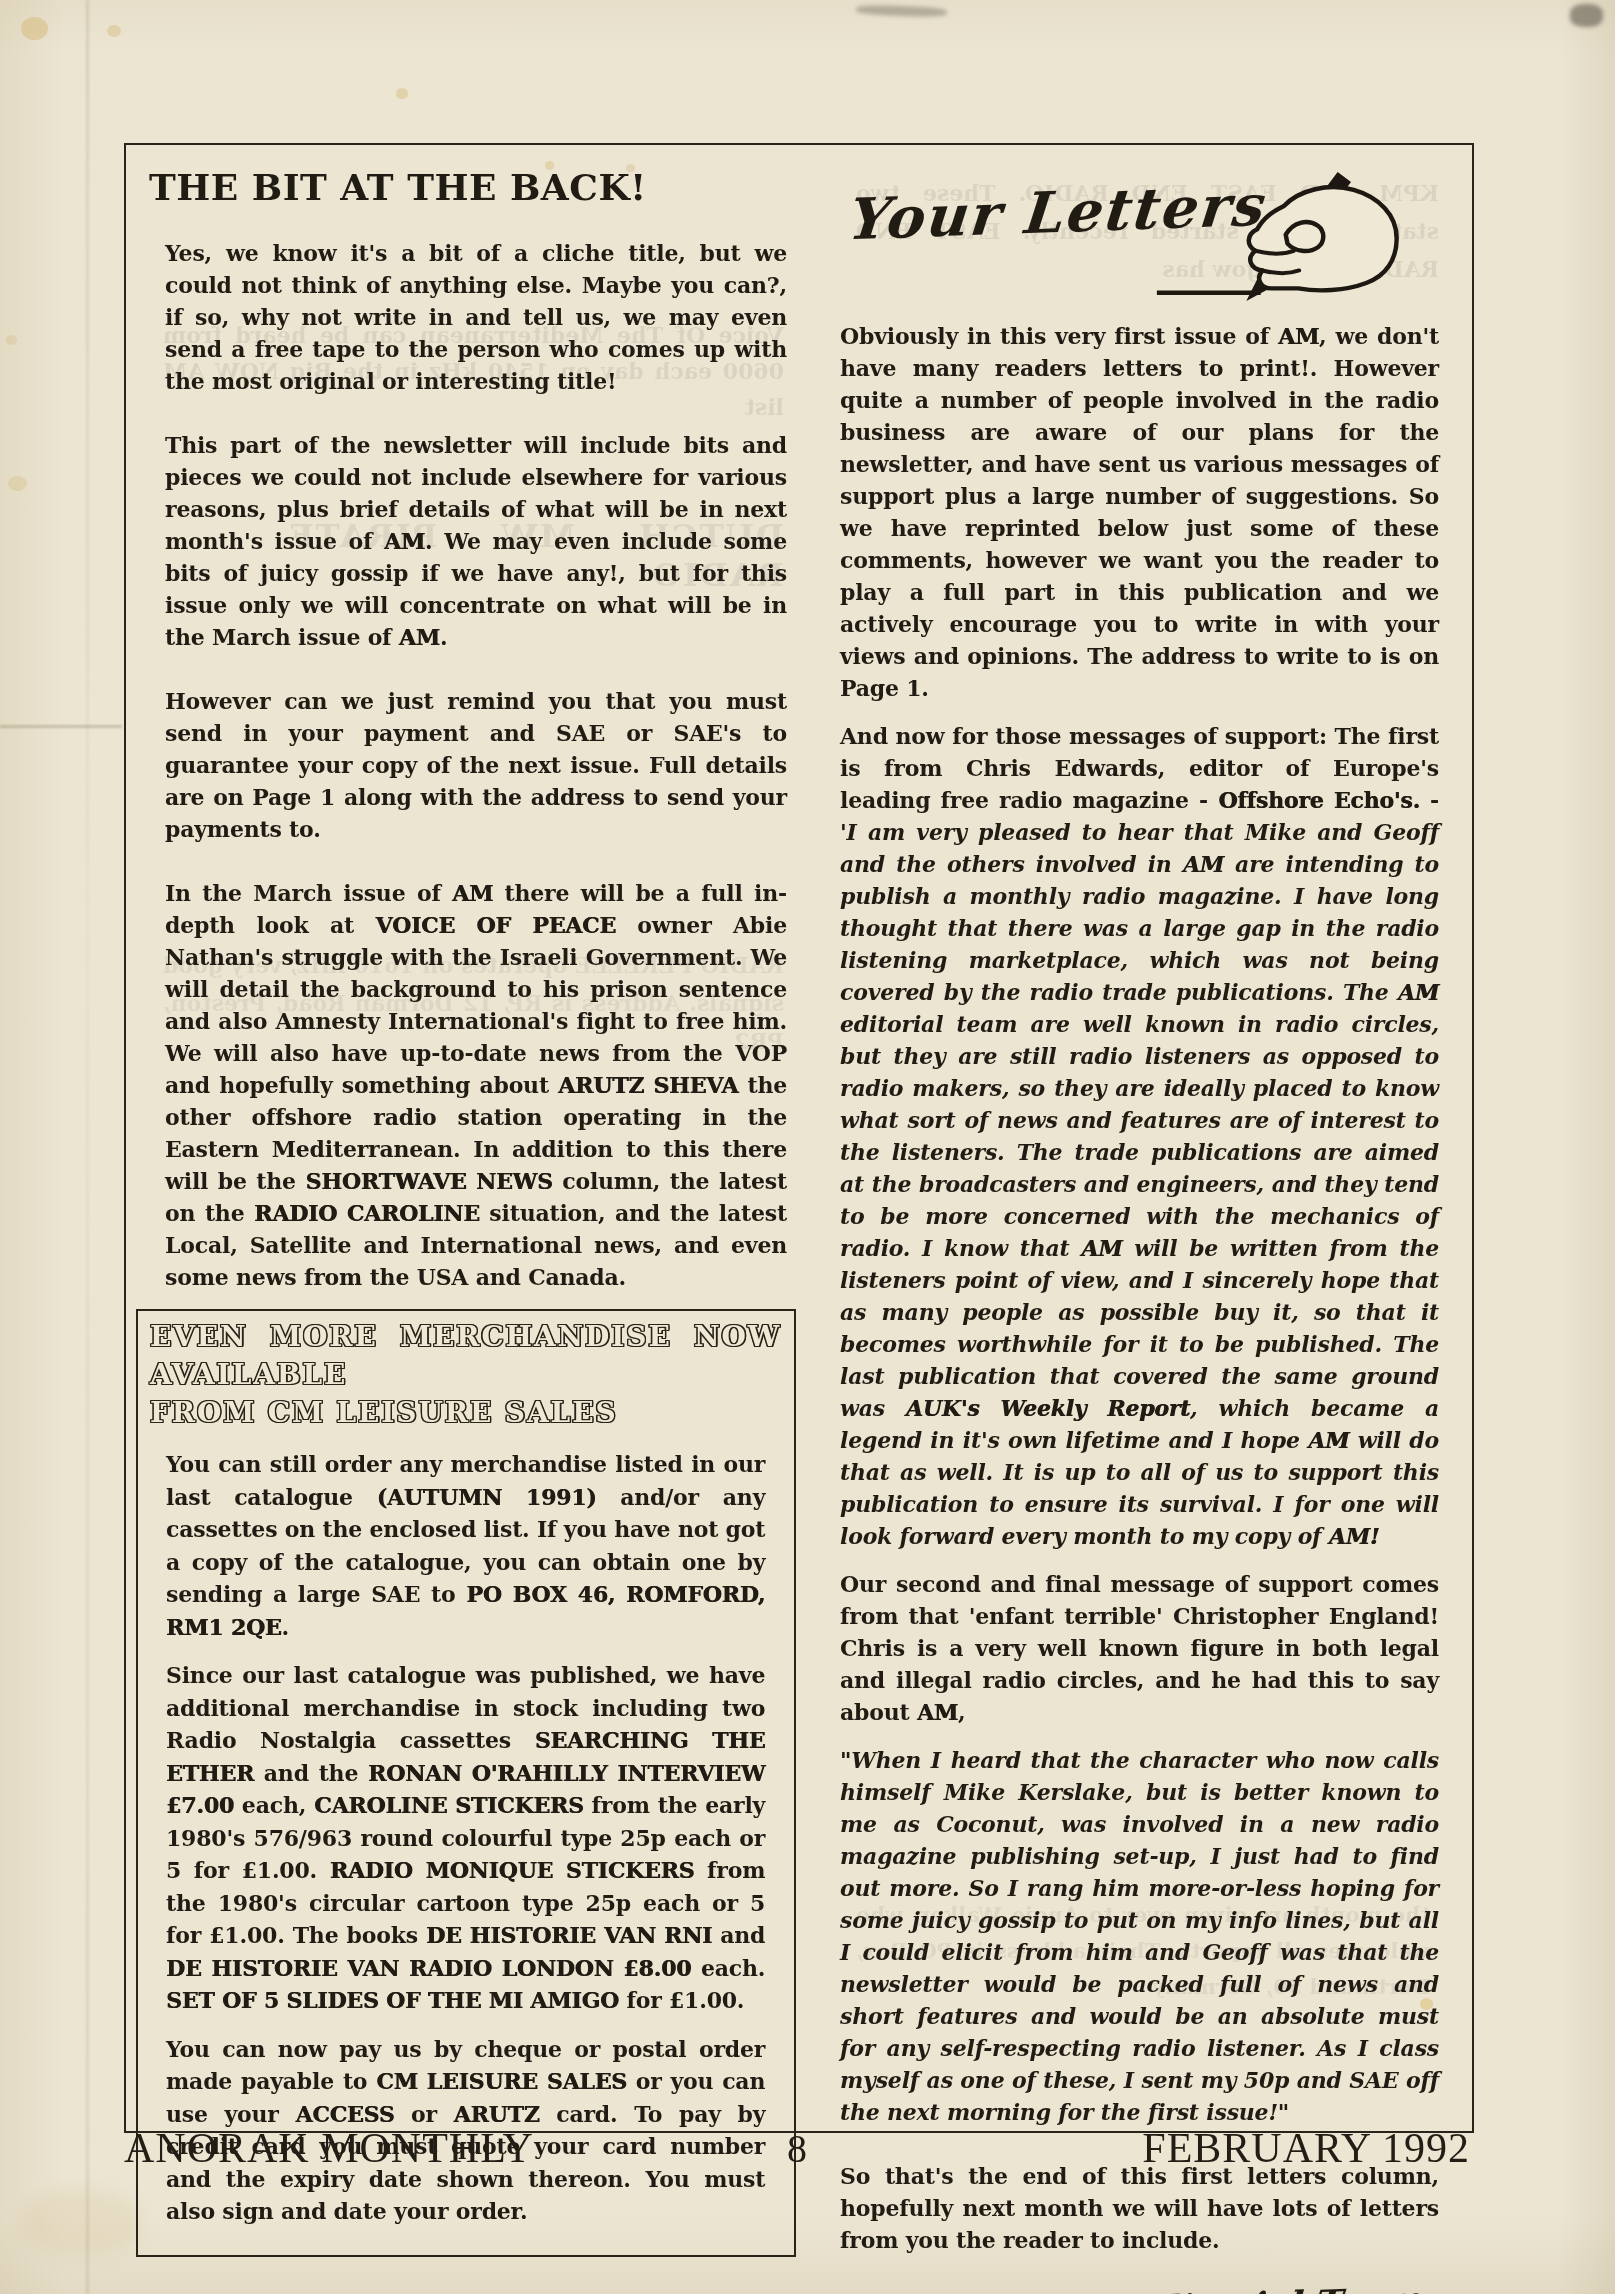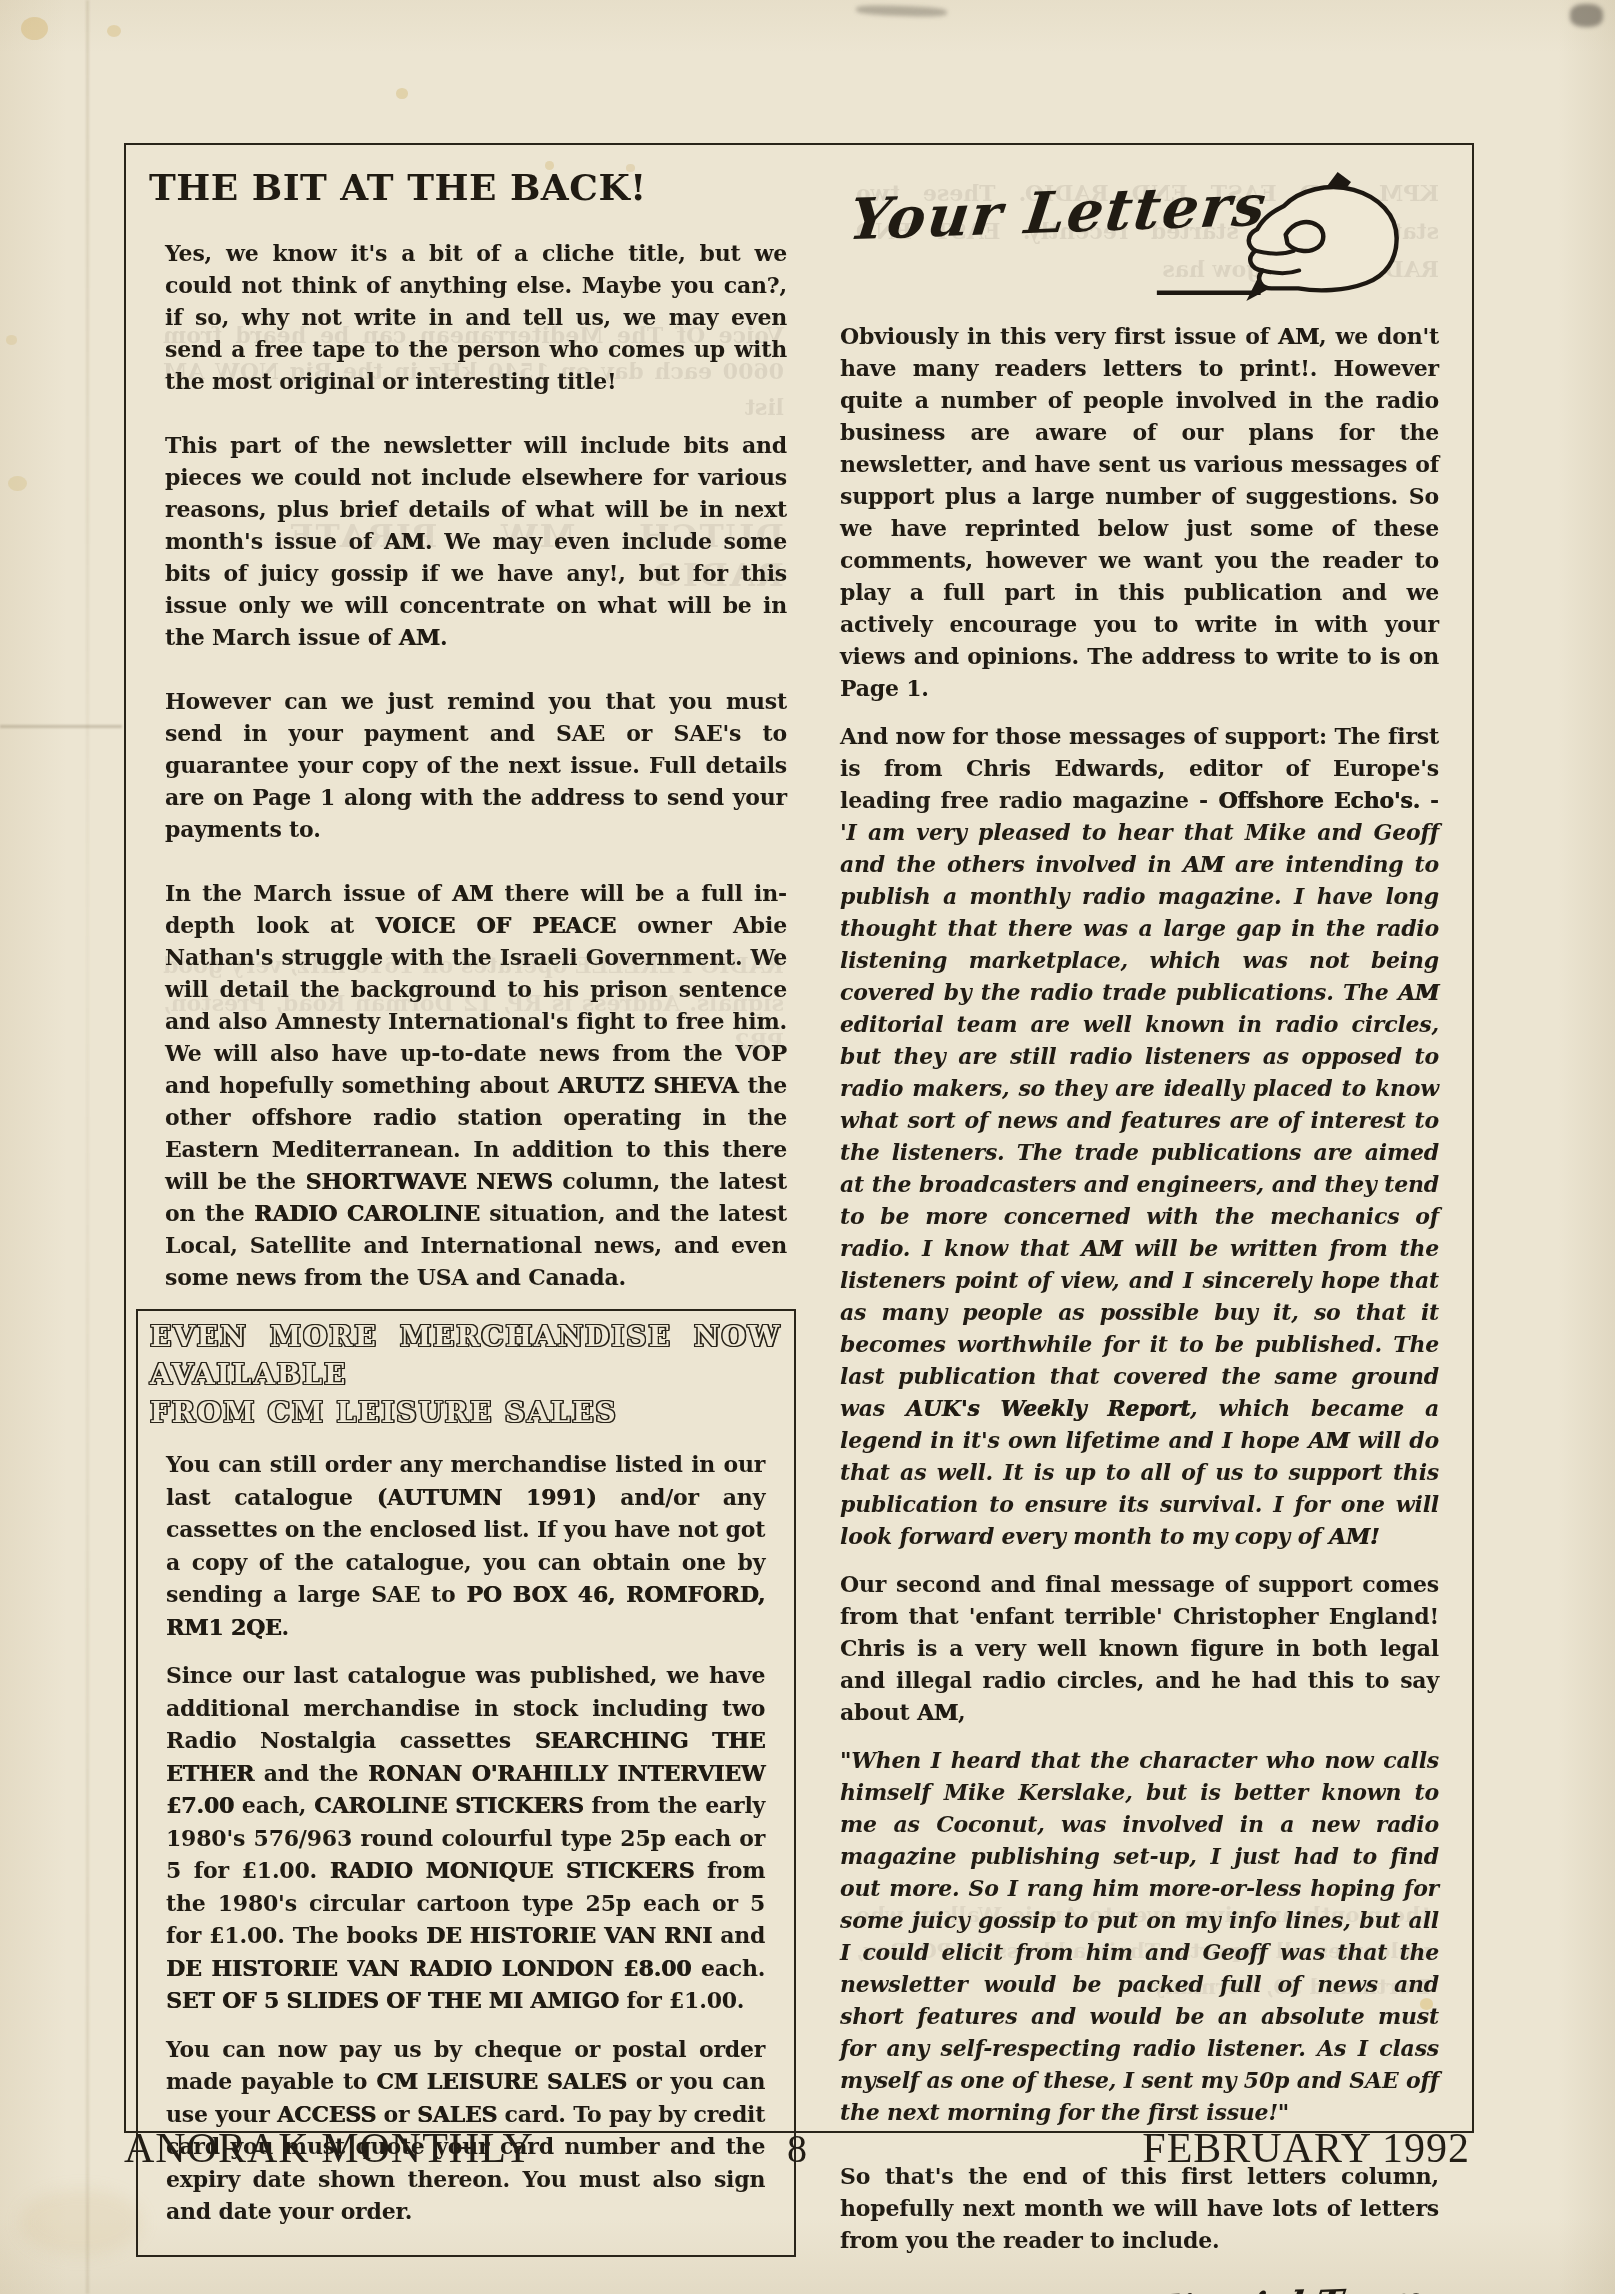--- a/index.html
+++ b/index.html
@@ -104,21 +104,21 @@
     <p class="body"><span>Yes, we know it's a bit of a cliche title, but we could not think of anything else.  Maybe you can?, if so, why not write in and tell us, we may even send a free tape to the person who comes up with the most original or interesting title!</span></p>
     <p class="body gap"><span>This part of the newsletter will include bits and pieces we could not include elsewhere for various reasons, plus brief details of what will be in next month's issue of </span><span class="b">AM</span><span>.  We may even include some bits of juicy gossip if we have any!, but for this issue only we will concentrate on what will be in the March issue of </span><span class="b">AM</span><span>.</span></p>
     <p class="body gap"><span>However can we just remind you that you must send in your payment and SAE or SAE's to guarantee your copy of the next issue.  Full details are on Page 1 along with the address to send your payments to.</span></p>
     <p class="body gap"><span>In the March issue of </span><span class="b">AM</span><span> there will be a full in-depth look at </span><span class="b">VOICE OF PEACE</span><span> owner Abie Nathan's struggle with the Israeli Government.  We will detail the background to his prison sentence and also Amnesty International's fight to free him.  We will also have up-to-date news from the VOP and hopefully something about </span><span class="b">ARUTZ SHEVA</span><span> the other offshore radio station operating in the Eastern Mediterranean.  In addition to this there will be the </span><span class="b">SHORTWAVE NEWS</span><span> column, the latest on the </span><span class="b">RADIO CAROLINE</span><span> situation, and the latest Local, Satellite and International news, and even some news from the USA and Canada.</span></p>
 
     <div class="merch-box">
       <div class="outline-h l1">EVEN MORE MERCHANDISE NOW AVAILABLE</div>
       <div class="outline-h l2">FROM CM LEISURE SALES</div>
       <p class="body"><span>You can still order any merchandise listed in our last catalogue </span><span class="b">(AUTUMN 1991)</span><span> and/or any cassettes on the enclosed list.  If you have not got a copy of the catalogue, you can obtain one by sending a large SAE to </span><span class="b">PO BOX 46, ROMFORD, RM1 2QE</span><span>.</span></p>
       <p class="body"><span>Since our last catalogue was published, we have additional merchandise in stock including two Radio Nostalgia cassettes </span><span class="b">SEARCHING THE ETHER</span><span> and the </span><span class="b">RONAN O'RAHILLY INTERVIEW</span><span> </span><span class="b">£7.00</span><span> each, </span><span class="b">CAROLINE STICKERS</span><span> from the early 1980's 576/963 round colourful type 25p each or 5 for £1.00.  </span><span class="b">RADIO MONIQUE STICKERS</span><span> from the 1980's circular cartoon type 25p each or 5 for £1.00.  The books </span><span class="b">DE HISTORIE VAN RNI</span><span> and </span><span class="b">DE HISTORIE VAN RADIO LONDON</span><span> </span><span class="b">£8.00</span><span> each.  </span><span class="b">SET OF 5 SLIDES OF THE MI AMIGO</span><span> for £1.00.</span></p>
-      <p class="body"><span>You can now pay us by cheque or postal order made payable to </span><span class="b">CM LEISURE SALES</span><span> or you can use your </span><span class="b">ACCESS</span><span> or </span><span class="b">SALES</span><span> card.  To pay by credit card you must quote your card number and the expiry date shown thereon.  You must also sign and date your order.</span></p>
+      <p class="body"><span>You can now pay us by cheque or postal order made payable to </span><span class="b">CM LEISURE SALES</span><span> or you can use your </span><span class="b">ACCESS</span><span> or </span><span class="b">ARUTZ</span><span> card.  To pay by credit card you must quote your card number and the expiry date shown thereon.  You must also sign and date your order.</span></p>
     </div>
   </div>
 
   <div class="col-right">
     <div class="letters-head">
       <span class="script script-lg">Your Letters</span>
       <svg class="hand-svg" viewBox="0 0 300 190">
         <line x1="4" y1="163" x2="120" y2="163" stroke-width="5"></line>
         <polygon points="104,172 116,148 206,28 221,39 132,157" fill="#1d1812" stroke="none"></polygon>
         <path d="M146 66 C163 48 196 40 224 48 C252 56 272 76 272 102 C272 126 260 144 238 152 C214 161 184 162 162 158 L132 158 C120 158 114 147 122 138 C108 136 104 124 114 116 C104 110 104 98 116 92 C124 78 134 72 146 66 Z" fill="#efe8d5" stroke-width="5" stroke-linejoin="round"></path>

